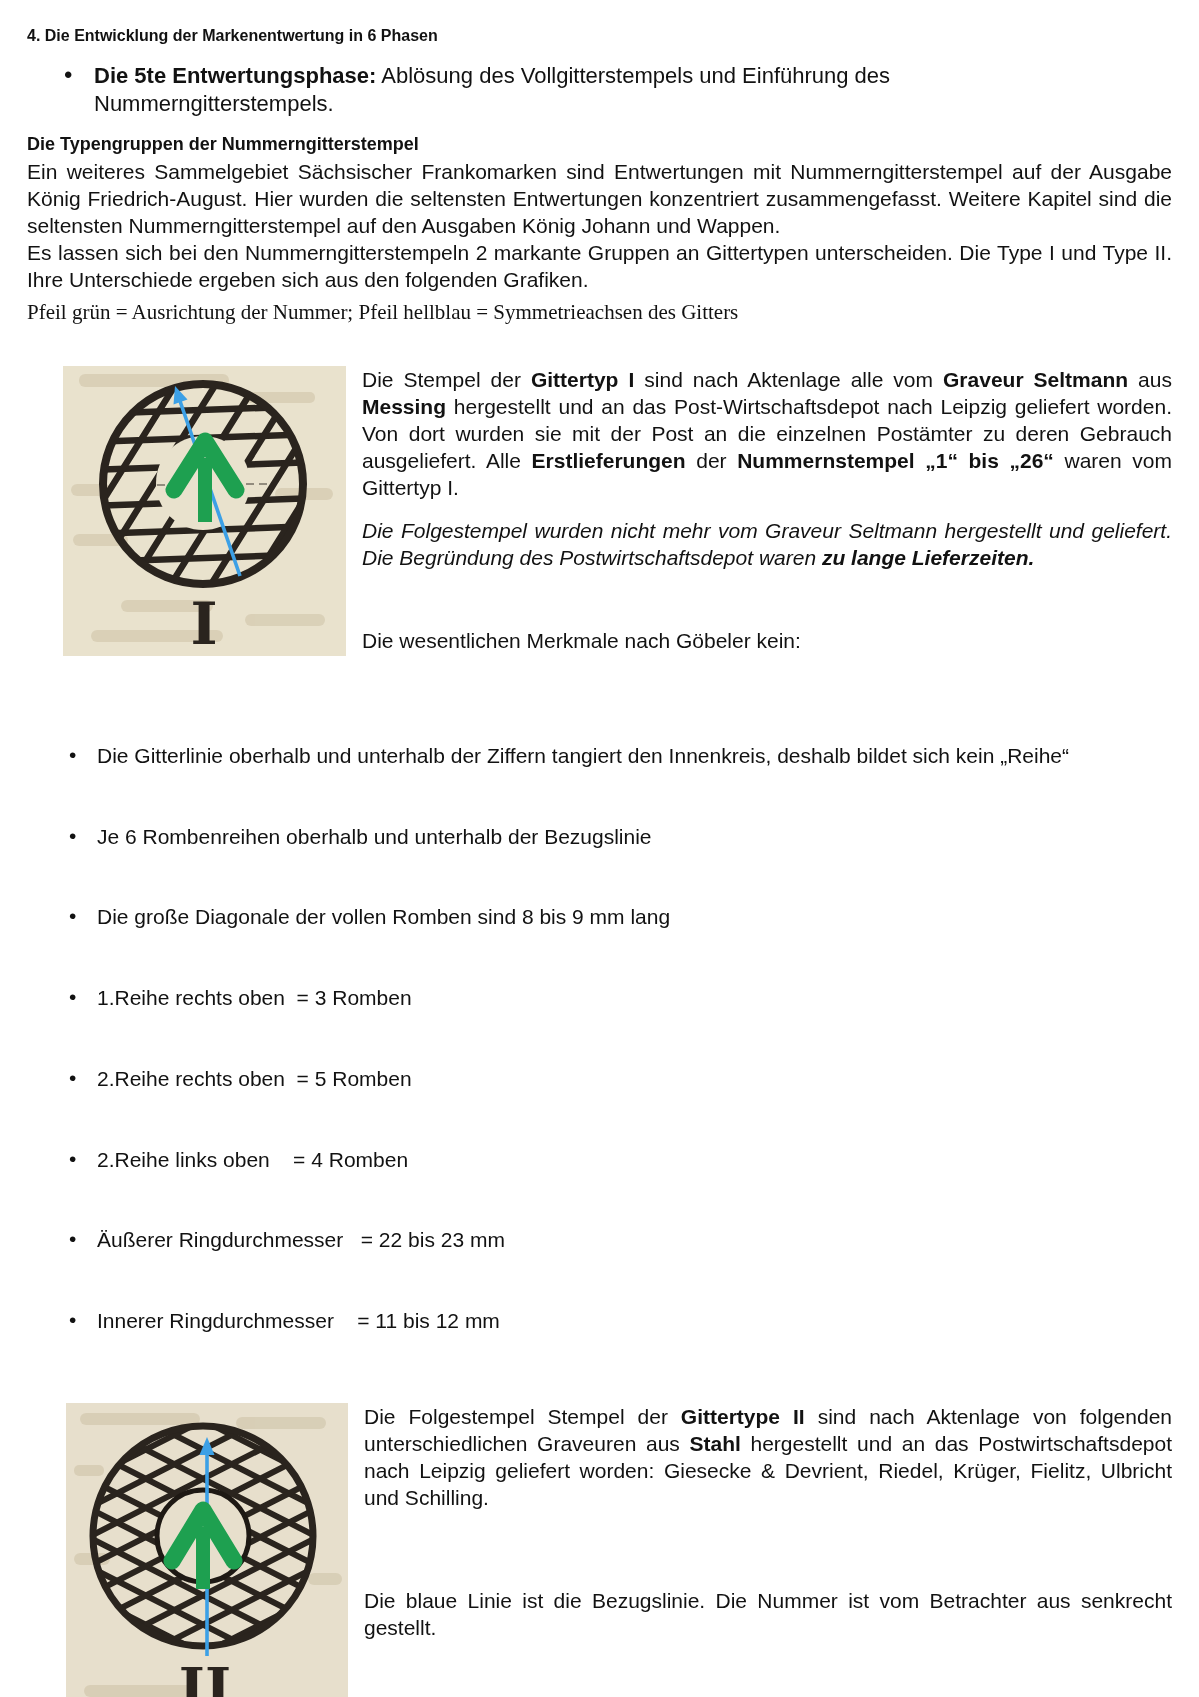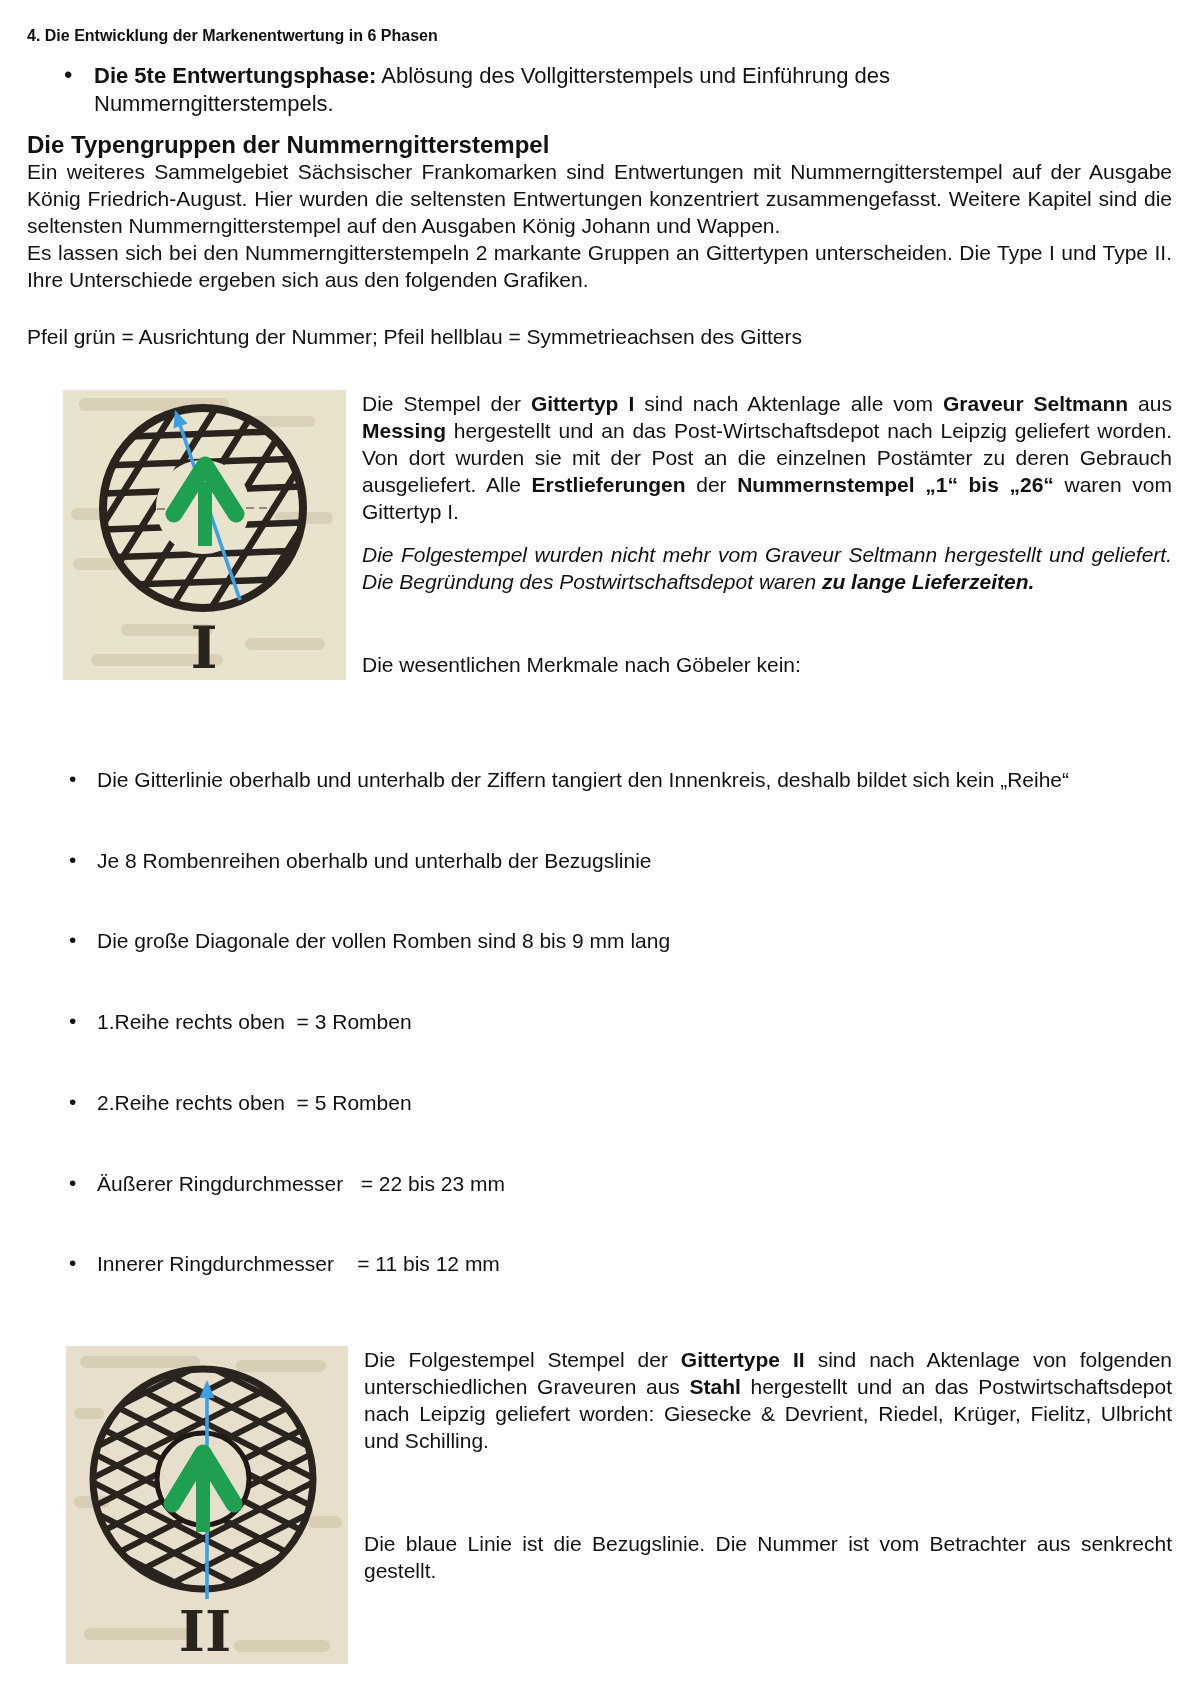--- a/index.html
+++ b/index.html
@@ -2,29 +2,29 @@
 <html lang="de"><head>
 <meta charset="utf-8">
 <style>
   html,body{margin:0;padding:0;}
   body{
     width:1199px;height:1697px;overflow:hidden;background:#ffffff;color:#121212;
     font-family:"Liberation Sans", sans-serif;font-size:21px;line-height:27px;
   }
   .page{padding:22px 27px 0 27px;}
   h1{font-size:16px;line-height:28px;margin:0 0 12px 0;font-weight:bold;}
-  h2{font-size:24px;line-height:27px;margin:13px 0 0 0;font-weight:bold;}
+  h2{font-size:18px;line-height:27px;margin:13px 0 0 0;font-weight:bold;}
   p{margin:0;}
   .just{text-align:justify;}
   .b{font-weight:bold;}
   .u{margin-top:36px;}
   .intro-list{list-style:none;margin:0;padding-left:67px;}
   .intro-list li{position:relative;max-width:830px;font-size:22px;line-height:28px;}
   .intro-list li::before{content:"\2022";position:absolute;left:-30px;top:-1px;font-size:24px;}
-  .legend{margin-top:30px;}
+  .legend{margin-top:6px;font-family:Liberation Serif, serif;}
   .figrow{display:flex;align-items:flex-start;margin-top:40px;}
   .figrow svg{flex:0 0 auto;display:block;}
   .fig1 svg{margin-left:36px;}
   .fig2{margin-top:14px;}
   .fig2 svg{margin-left:39px;}
   .figtext{flex:1 1 auto;margin-left:16px;}
   .mt1{margin-top:16px;font-style:italic;}
   .mt2{margin-top:56px;}
   .mt3{margin-top:76px;}
   ul.bullets{list-style:none;margin:33px 0 0 0;padding-left:70px;white-space:pre-wrap;}
@@ -89,24 +89,25 @@
     </svg>
     <div class="figtext">
       <p class="just"><span>Die Stempel der </span><span class="b">Gittertyp I</span><span> sind nach Aktenlage alle vom </span><span class="b">Graveur Seltmann</span><span> aus </span><span class="b">Messing</span><span> hergestellt und an das Post-Wirtschaftsdepot nach Leipzig geliefert worden. Von dort wurden sie mit der Post an die einzelnen Postämter zu deren Gebrauch ausgeliefert. Alle </span><span class="b">Erstlieferungen</span><span> der </span><span class="b">Nummernstempel „1“ bis „26“</span><span> waren vom Gittertyp I.</span></p>
       <p class="just mt1"><span>Die Folgestempel wurden nicht mehr vom Graveur Seltmann hergestellt und geliefert. Die Begründung des Postwirtschaftsdepot waren </span><span class="b">zu lange Lieferzeiten.</span></p>
       <p class="mt2">Die wesentlichen Merkmale nach Göbeler kein:</p>
     </div>
   </div>
 
   <ul class="bullets">
     <li>Die Gitterlinie oberhalb und unterhalb der Ziffern tangiert den Innenkreis, deshalb bildet sich kein „Reihe“</li>
-    <li>Je 8 Rombenreihen oberhalb und unterhalb der Bezugslinie</li>
+    <li>Je 6 Rombenreihen oberhalb und unterhalb der Bezugslinie</li>
     <li>Die große Diagonale der vollen Romben sind 8 bis 9 mm lang</li>
     <li>1.Reihe rechts oben  = 3 Romben</li>
     <li>2.Reihe rechts oben  = 5 Romben</li>
+    <li>2.Reihe links oben    = 4 Romben</li>
     <li>Äußerer Ringdurchmesser   = 22 bis 23 mm</li>
     <li>Innerer Ringdurchmesser    = 11 bis 12 mm</li>
   </ul>
 
   <div class="figrow fig2">
     <svg width="282" height="318" viewBox="0 0 282 318">
       <rect width="282" height="318" fill="#e7dfcc"></rect>
       <g fill="#b4a480" opacity="0.28">
         <rect x="14" y="10" width="120" height="12" rx="6"></rect>
         <rect x="170" y="14" width="90" height="12" rx="6"></rect>

